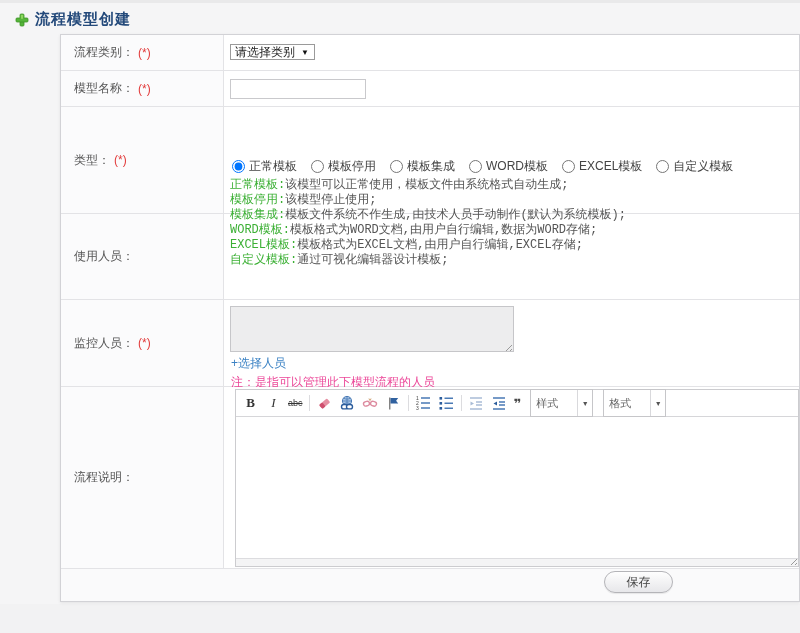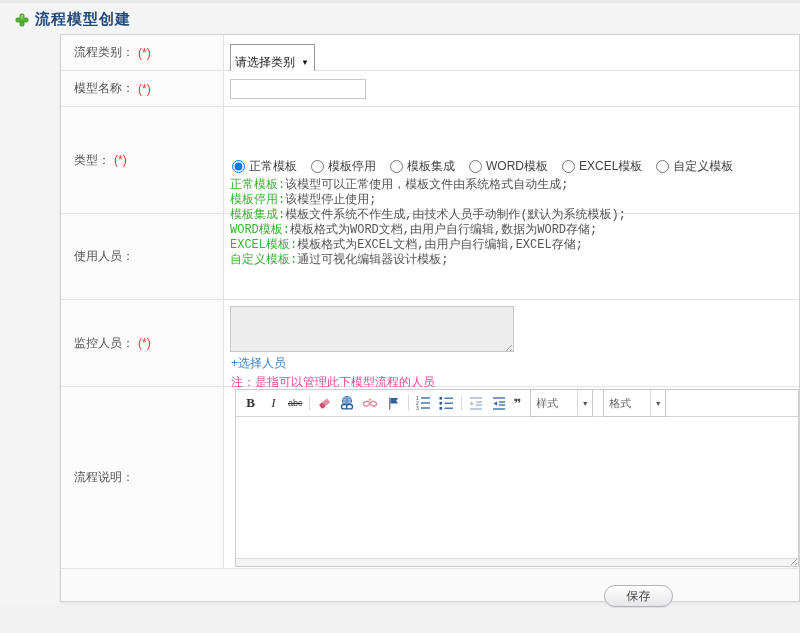--- a/index.html
+++ b/index.html
@@ -30,21 +30,21 @@
     display:flex; align-items:center; padding-left:13px;
     color:#555;
   }
   .req { color:#e23b3b; margin-left:4px; }
   .cell-content { flex:1; position:relative; background:#fff; min-width:0; }
   .h37 { height:36px; } .h107 { height:107px; } .h86 { height:86px; }
   .h87 { height:87px; } .h182 { height:182px; } .h32 { height:32px; }
   
   .fake-select {
     display:inline-flex; align-items:center; margin:9px 0 0 6px;
-    border:1px solid #9a9a9a; background:#fff; height:36px; padding:0 5px 0 4px;
+    border:1px solid #9a9a9a; background:#fff; height:16px; padding:0 5px 0 4px;
     gap:6px; cursor:default; color:#222;
   }
   .fake-select .caret { font-size:8px; color:#111; }
   
   .text-input {
     margin:8px 0 0 6px; width:136px; height:20px;
     border:1px solid #c9c9cc; background:#fff; padding:0 4px; font-size:12px;
   }
   
   .radio-line { display:flex; align-items:center; gap:14px; padding:5px 0 0 8px;margin-top:46px; }
@@ -91,21 +91,21 @@
   .tdrop .darrow {
     width:15px; height:100%; display:flex; align-items:center; justify-content:center;
     border-left:1px solid #d9d9dc; font-size:7px; color:#555;
   }
   .ed-body { flex:1; background:#fff; }
   .ed-bottom { flex:0 0 8px; background:#f4f4f5; border-top:1px solid #dcdcdf; position:relative; }
   .ed-bottom .grip { right:1px; bottom:1px; width:7px; height:7px; }
   
   .save-row { background:#fafafb; position:relative; }
   .save-btn {
-    position:absolute; left:543px; top:16px; width:69px; height:22px;
+    position:absolute; left:543px; top:2px; width:69px; height:22px;
     border:1px solid #b4b4b8; border-radius:11px;
     background:linear-gradient(#fefefe,#e7e7ea);
     font-size:12px; color:#444; cursor:pointer;
     box-shadow:0 1px 1px rgba(0,0,0,.08);
     font-family:"Liberation Sans","DejaVu Sans",sans-serif;
   }
   .below { position:absolute; left:0; right:0; top:604px; bottom:0; background:#f2f2f3; }
   svg { display:block; }
 </style>
 </head>

